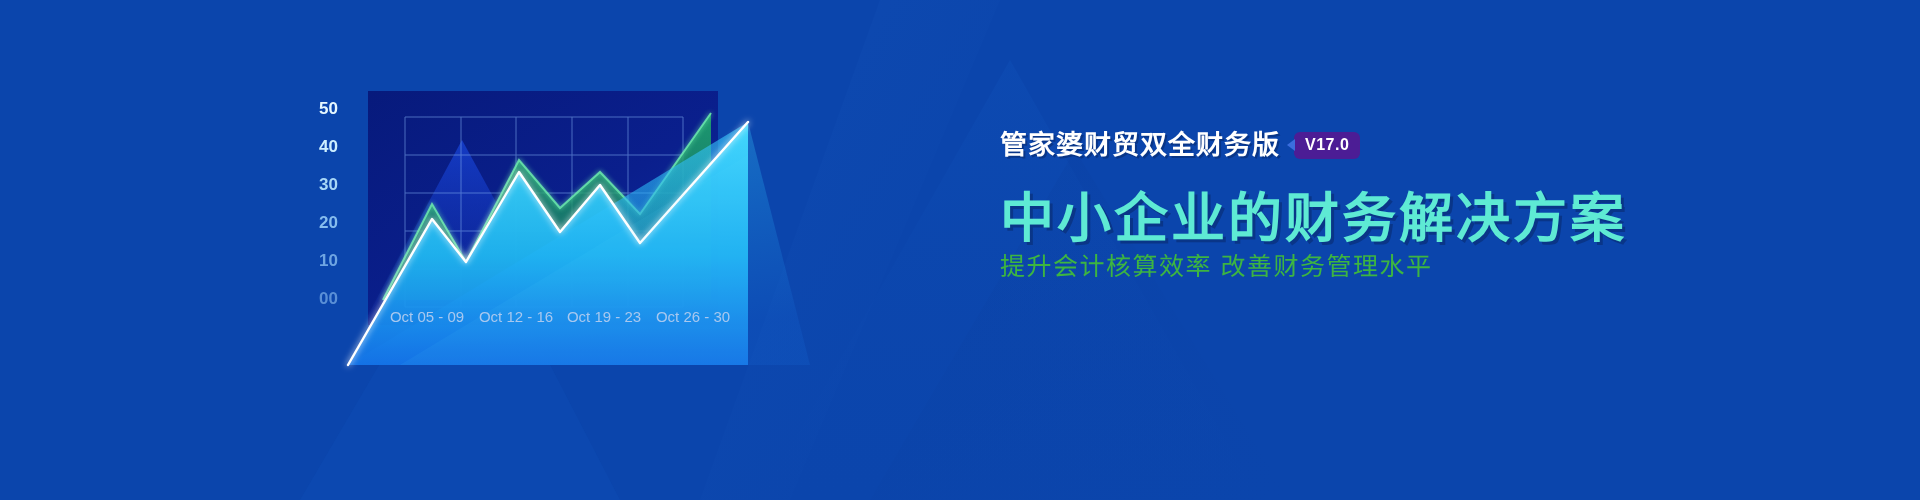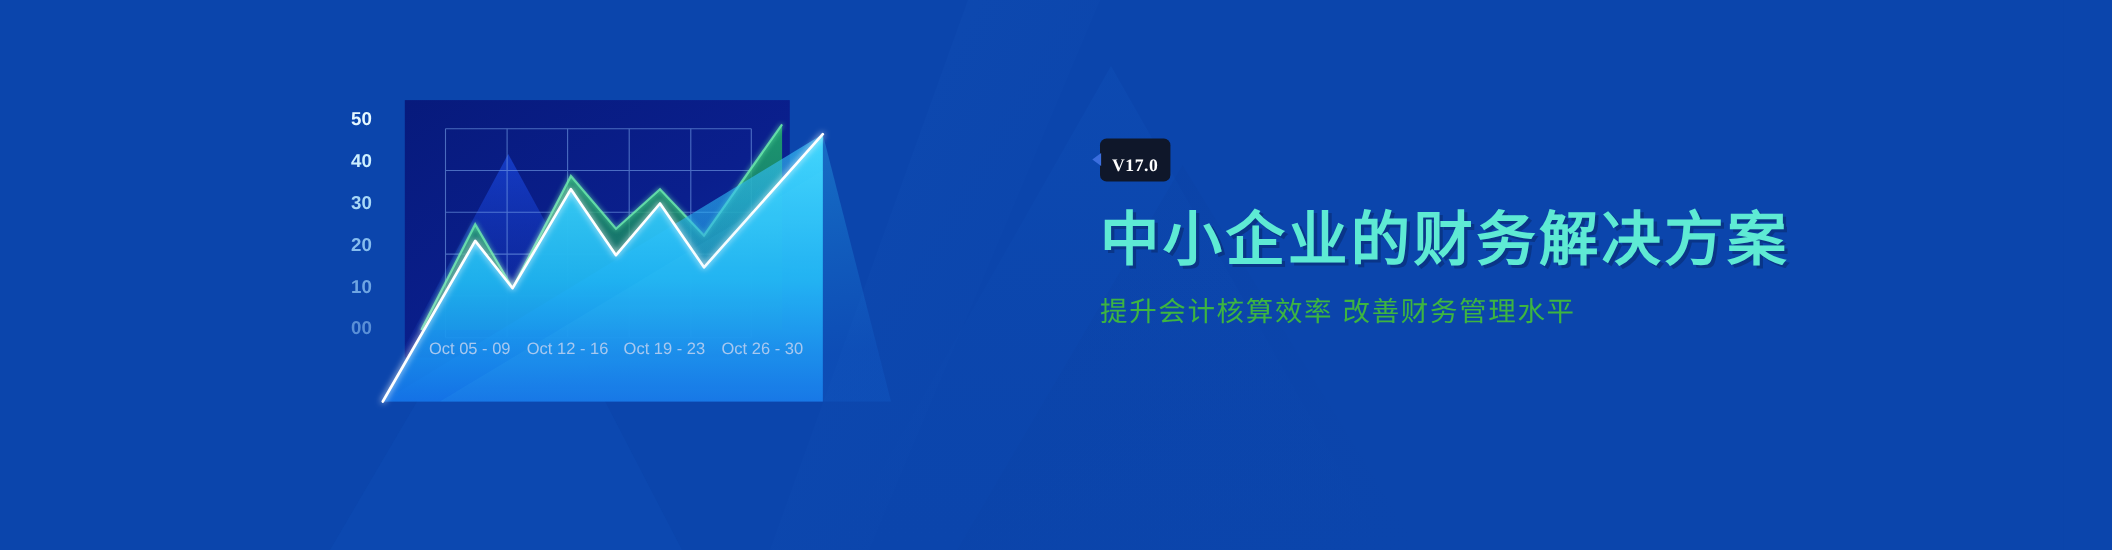--- a/index.html
+++ b/index.html
@@ -31,44 +31,42 @@
     display:flex;align-items:center;justify-content:flex-start;gap:14px;
     height:34px;
   }
   .brand-name{
     font-size:27px;font-weight:bold;color:#ffffff;letter-spacing:1px;
     line-height:34px;white-space:nowrap;
     text-shadow:2px 2px 0 rgba(7,40,105,.55);
   }
   .version-badge{
     position:relative;
-    background:#0f172a;
+    background:#4c1d95;
     color:#ffffff;
     font-size:16px;font-weight:bold;letter-spacing:.5px;
-    padding:16px 11px 5px 11px;
+    padding:4px 11px 5px 11px;
     border-radius:6px;
     line-height:18px;
     white-space:nowrap;
-    font-family:Liberation Serif, serif;
   }
   .version-badge::before{
     content:"";position:absolute;left:-7px;top:50%;
     transform:translateY(-50%);
     border-top:6px solid transparent;
     border-bottom:6px solid transparent;
     border-right:8px solid #3b6ede;
   }
   .headline{
     margin-top:24px;
     font-size:54px;font-weight:bold;color:#5eead4;
     letter-spacing:3px;line-height:64px;white-space:nowrap;
     text-shadow:3px 3px 0 rgba(7,38,100,.50);
   }
   .subhead{
-    margin-top:18px;
     font-size:25px;color:#3db541;letter-spacing:1.5px;
     line-height:32px;white-space:nowrap;font-weight:400;
   }
 
   
 </style>
 </head>
 <body>
 
 <div id="banner">
@@ -227,20 +225,21 @@
       <text x="427" y="322">Oct 05 - 09</text>
       <text x="516" y="322">Oct 12 - 16</text>
       <text x="604" y="322">Oct 19 - 23</text>
       <text x="693" y="322">Oct 26 - 30</text>
     </g>
   </svg>
 
   <div id="text-block">
 
     <div class="brand-row">
+      <span class="brand-name">管家婆财贸双全财务版</span>
       <span class="version-badge">V17.0</span>
     </div>
 
     <div class="headline">中小企业的财务解决方案</div>
 
     <div class="subhead">提升会计核算效率  改善财务管理水平</div>
   </div>
 
 </div>
 

